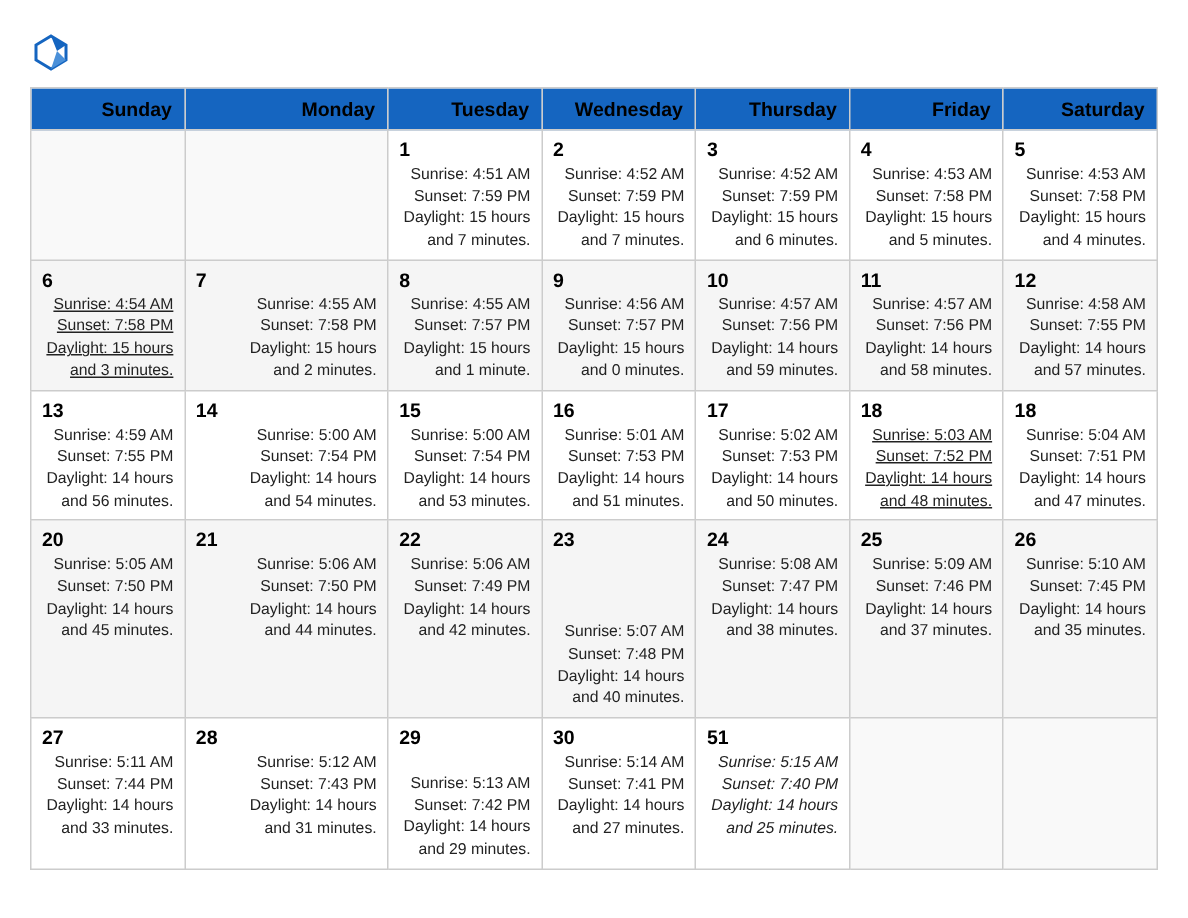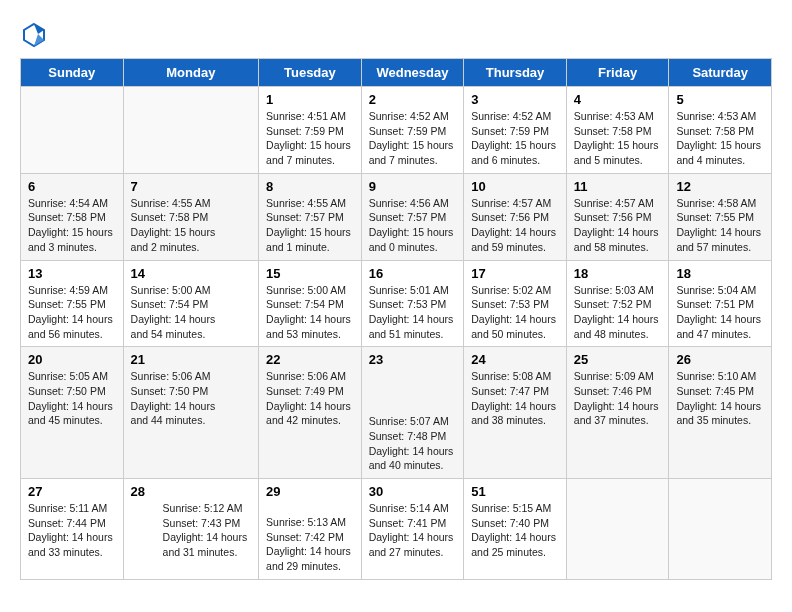--- a/index.html
+++ b/index.html
@@ -53,22 +53,22 @@
       font-size: 16px;
       color: #333;
     }
     table {
       width: 100%;
       border-collapse: collapse;
       font-size: 11px;
     }
     thead tr th {
       background-color: #1565c0;
-      color: #ffffff;
-      text-align: center;
+      color: #000000;
+      text-align: right;
       padding: 6px 8px;
       font-size: 13px;
       font-weight: bold;
       border: 1px solid #ccc;
     }
     tbody tr td {
       border: 1px solid #ccc;
       vertical-align: top;
       padding: 5px 7px;
       min-height: 70px;
@@ -77,20 +77,21 @@
     .day-num {
       font-weight: bold;
       font-size: 13px;
       display: block;
       margin-bottom: 2px;
     }
     .day-info {
       font-size: 10.5px;
       color: #222;
       line-height: 1.4;
+      text-align: right;
     }
     tbody tr:nth-child(odd) td {
       background-color: #fff;
     }
     tbody tr:nth-child(even) td {
       background-color: #f5f5f5;
     }
     .empty {
       background-color: #f9f9f9 !important;
     }
@@ -165,21 +166,21 @@
           <span class="day-num">5</span>
           <div class="day-info" style="white-space: pre-line;">Sunrise: 4:53 AM
 Sunset: 7:58 PM
 Daylight: 15 hours
 and 4 minutes.</div>
         </td>
       </tr>
       <tr>
         <td>
           <span class="day-num">6</span>
-          <div class="day-info" style="white-space: pre-line;">Sunrise: 4:54 AM
+          <div class="day-info" style="white-space: pre-line; text-decoration: underline;">Sunrise: 4:54 AM
 Sunset: 7:58 PM
 Daylight: 15 hours
 and 3 minutes.</div>
         </td>
         <td>
           <span class="day-num">7</span>
           <div class="day-info" style="white-space: pre-line;">Sunrise: 4:55 AM
 Sunset: 7:58 PM
 Daylight: 15 hours
 and 2 minutes.</div>
@@ -251,21 +252,21 @@
         </td>
         <td>
           <span class="day-num">17</span>
           <div class="day-info" style="white-space: pre-line;">Sunrise: 5:02 AM
 Sunset: 7:53 PM
 Daylight: 14 hours
 and 50 minutes.</div>
         </td>
         <td>
           <span class="day-num">18</span>
-          <div class="day-info" style="white-space: pre-line;">Sunrise: 5:03 AM
+          <div class="day-info" style="white-space: pre-line; text-decoration: underline;">Sunrise: 5:03 AM
 Sunset: 7:52 PM
 Daylight: 14 hours
 and 48 minutes.</div>
         </td>
         <td>
           <span class="day-num">18</span>
           <div class="day-info" style="white-space: pre-line;">Sunrise: 5:04 AM
 Sunset: 7:51 PM
 Daylight: 14 hours
 and 47 minutes.</div>
@@ -346,21 +347,21 @@
         </td>
         <td>
           <span class="day-num">30</span>
           <div class="day-info" style="white-space: pre-line;">Sunrise: 5:14 AM
 Sunset: 7:41 PM
 Daylight: 14 hours
 and 27 minutes.</div>
         </td>
         <td>
           <span class="day-num">51</span>
-          <div class="day-info" style="white-space: pre-line;">Sunrise: 5:15 AM
+          <div class="day-info" style="white-space: pre-line; font-style: italic;">Sunrise: 5:15 AM
 Sunset: 7:40 PM
 Daylight: 14 hours
 and 25 minutes.</div>
         </td>
         <td class="empty"></td>
         <td class="empty"></td>
       </tr>
     </tbody>
 </table>
 

